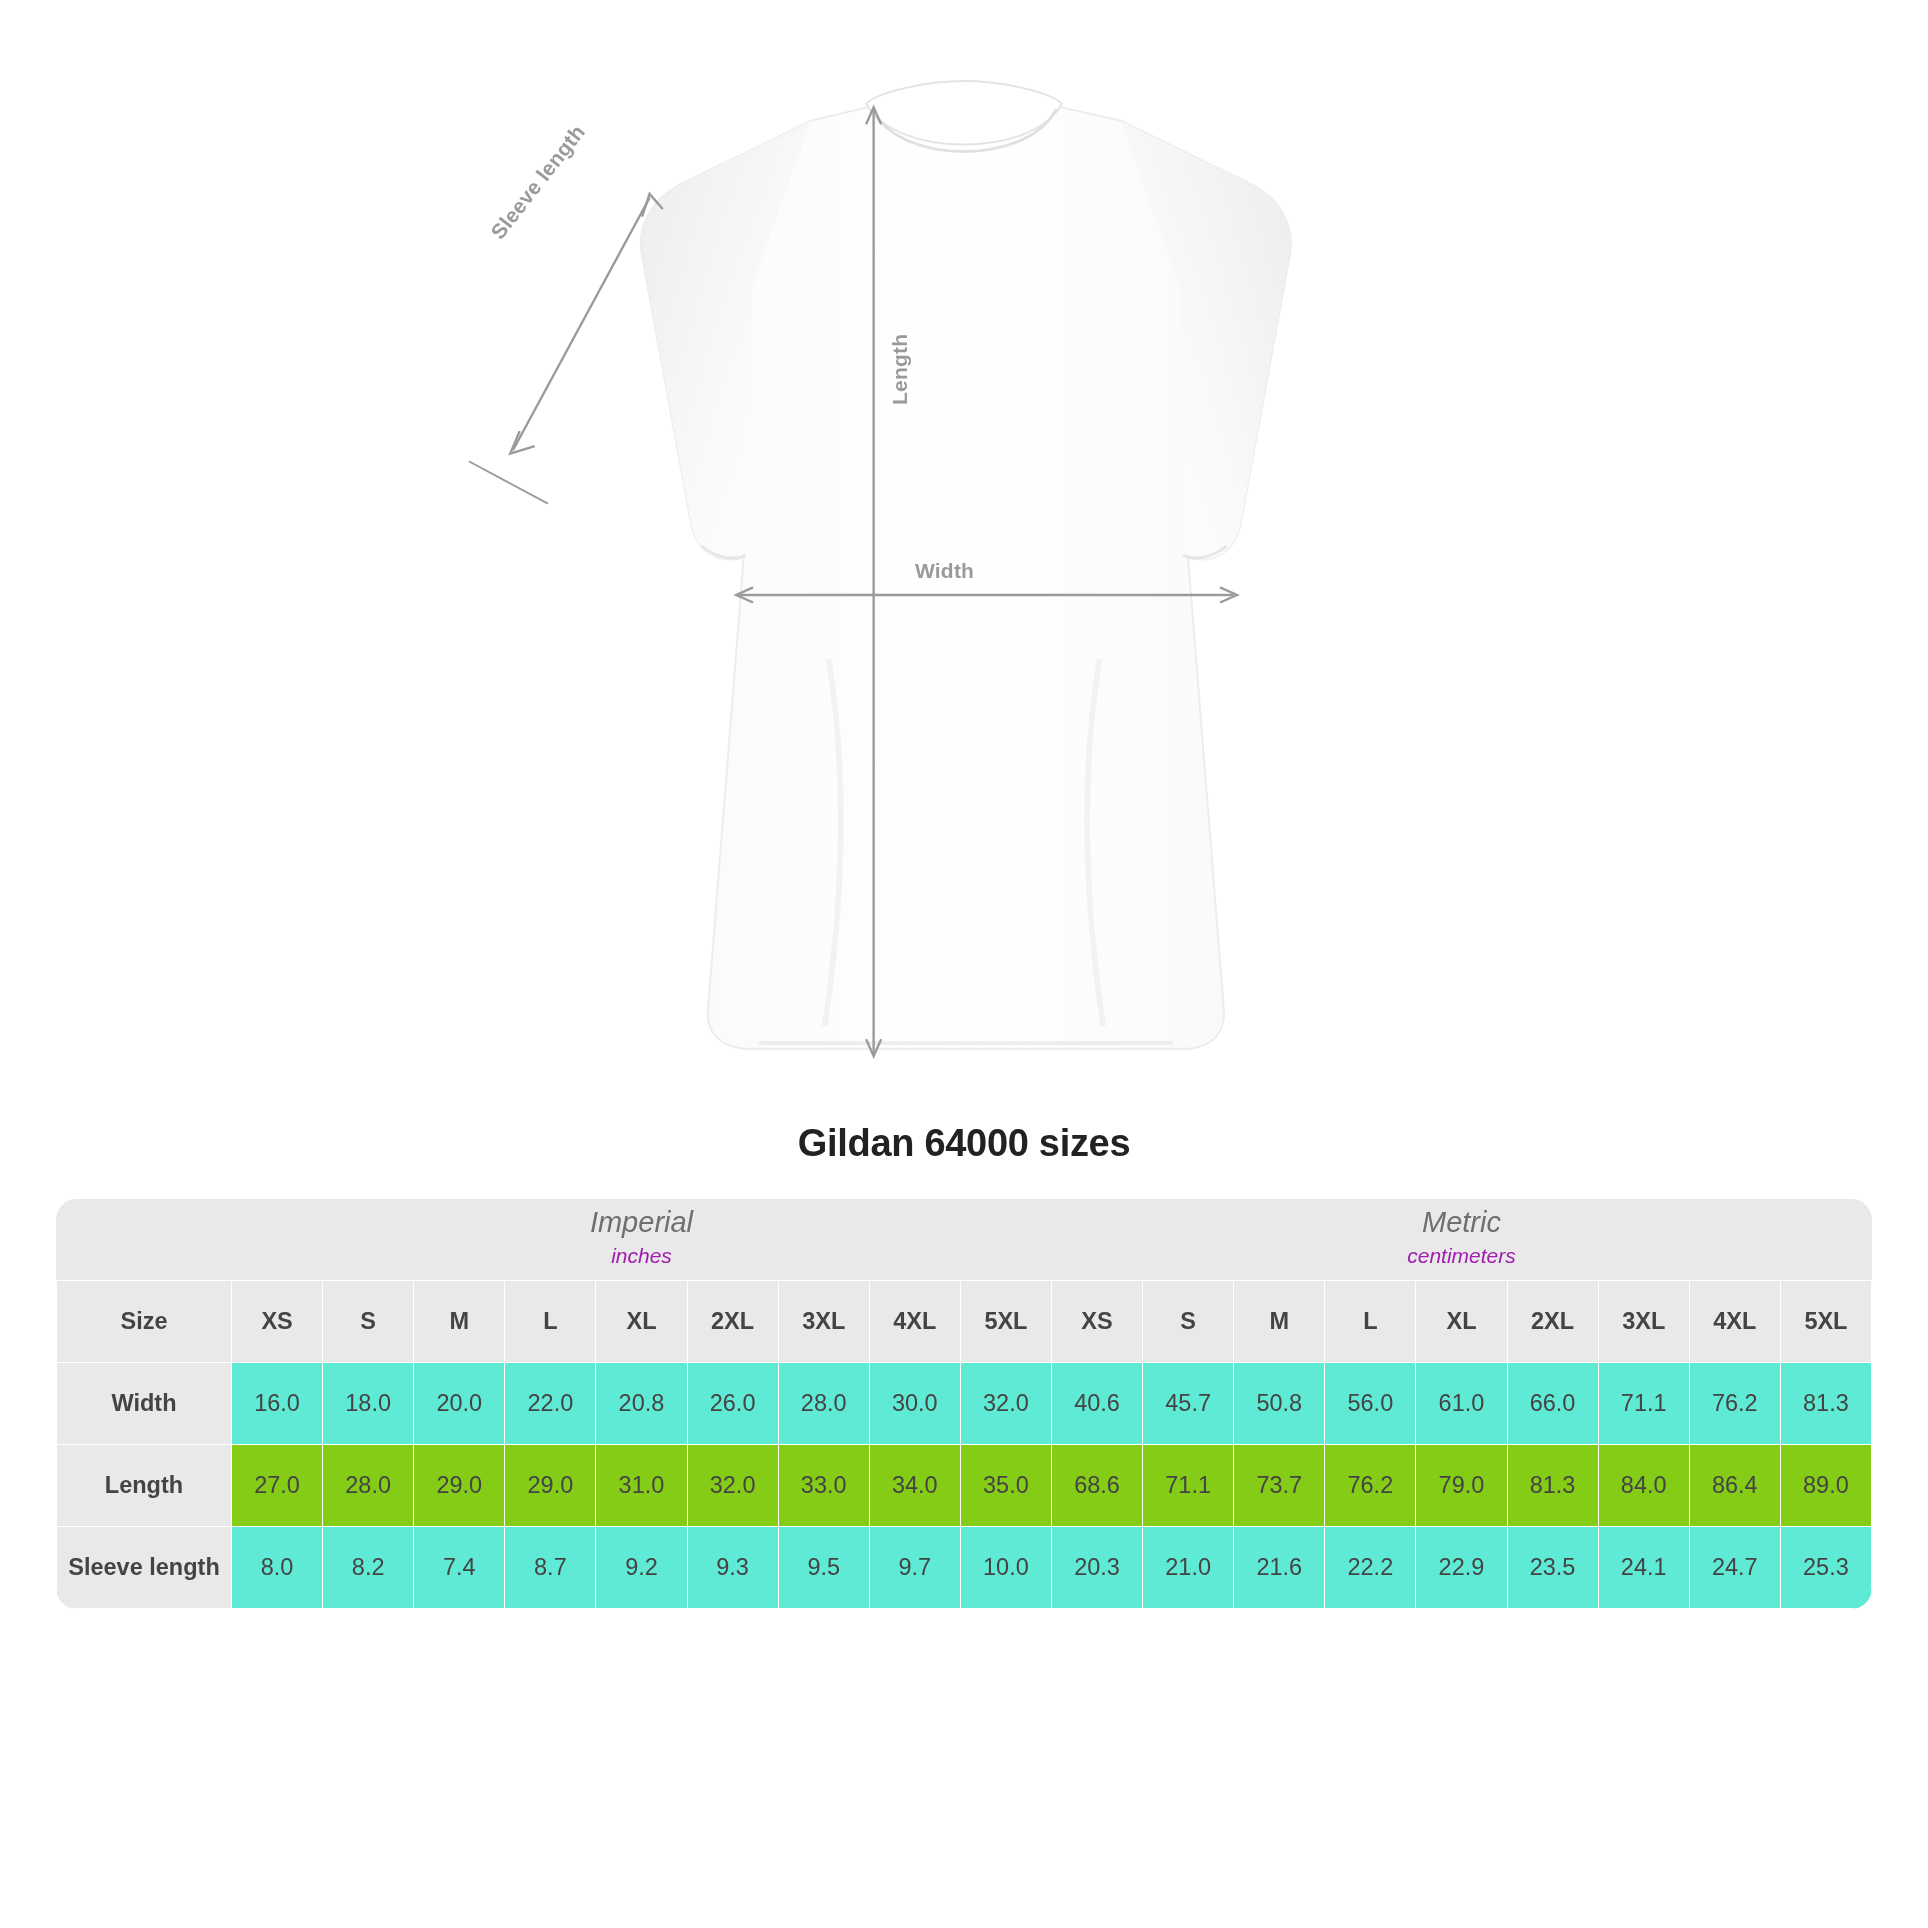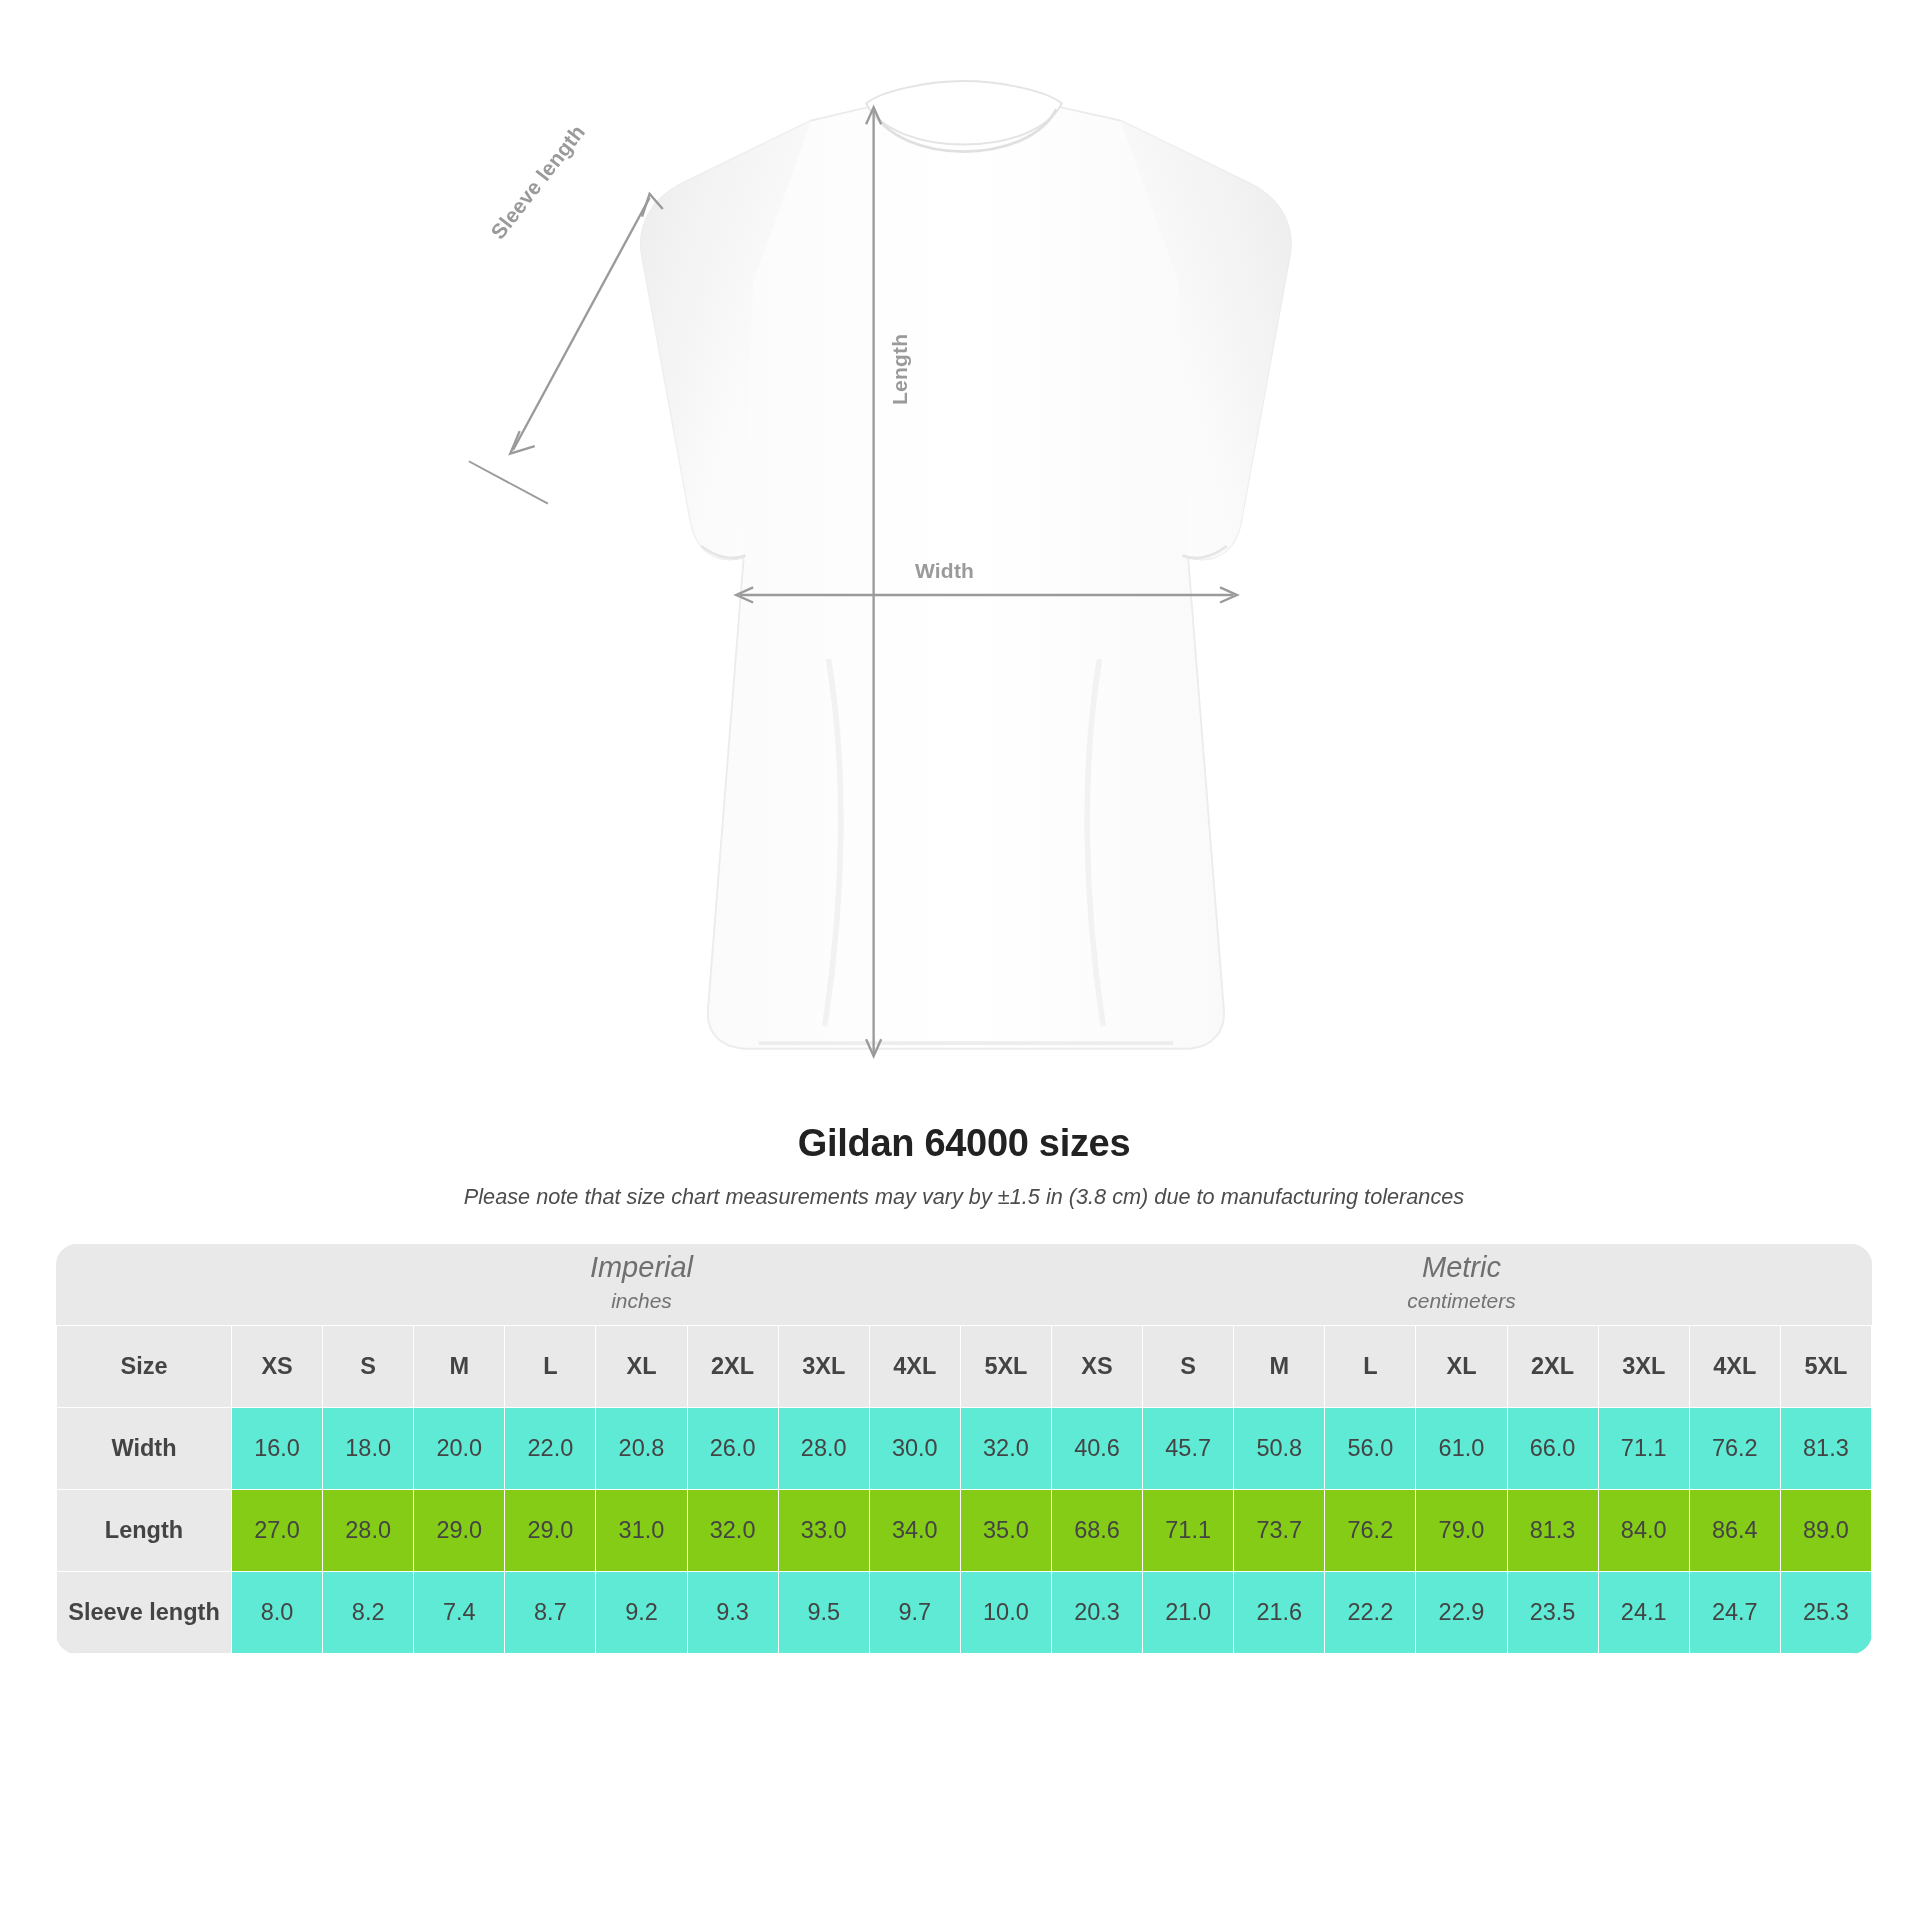--- a/index.html
+++ b/index.html
@@ -108,21 +108,21 @@
     font-size: 29px;
     font-weight: normal;
     font-style: italic;
     color: #6f6f6f;
     display: block;
     line-height: 1.15;
   }
   .unit-head .unit-sub {
     font-size: 21px;
     font-style: italic;
-    color: #737373;
+    color: #a21caf;
     display: block;
     line-height: 1.6;
   }
   .corner-cell {
     background: #e9e9e9;
     border: none !important;
   }
 
   .hdr-row td {
     background: #e9e9e9;
@@ -225,21 +225,20 @@
       </g>
     </svg>
 
     <div class="dim-label length">Length</div>
     <div class="dim-label width">Width</div>
     <div class="dim-label sleeve">Sleeve length</div>
   </div>
 
   <div class="title-block">
     <h1 class="chart-title">Gildan 64000 sizes</h1>
-    <div class="chart-note">Please note that size chart measurements may vary by ±1.5 in (3.8 cm) due to manufacturing tolerances</div>
   </div>
 
   <div class="table-wrap">
     <table class="size-table">
       <colgroup>
         <col class="first-col">
         <col span="18" class="size-col">
       </colgroup>
       <tbody>
         <tr>

